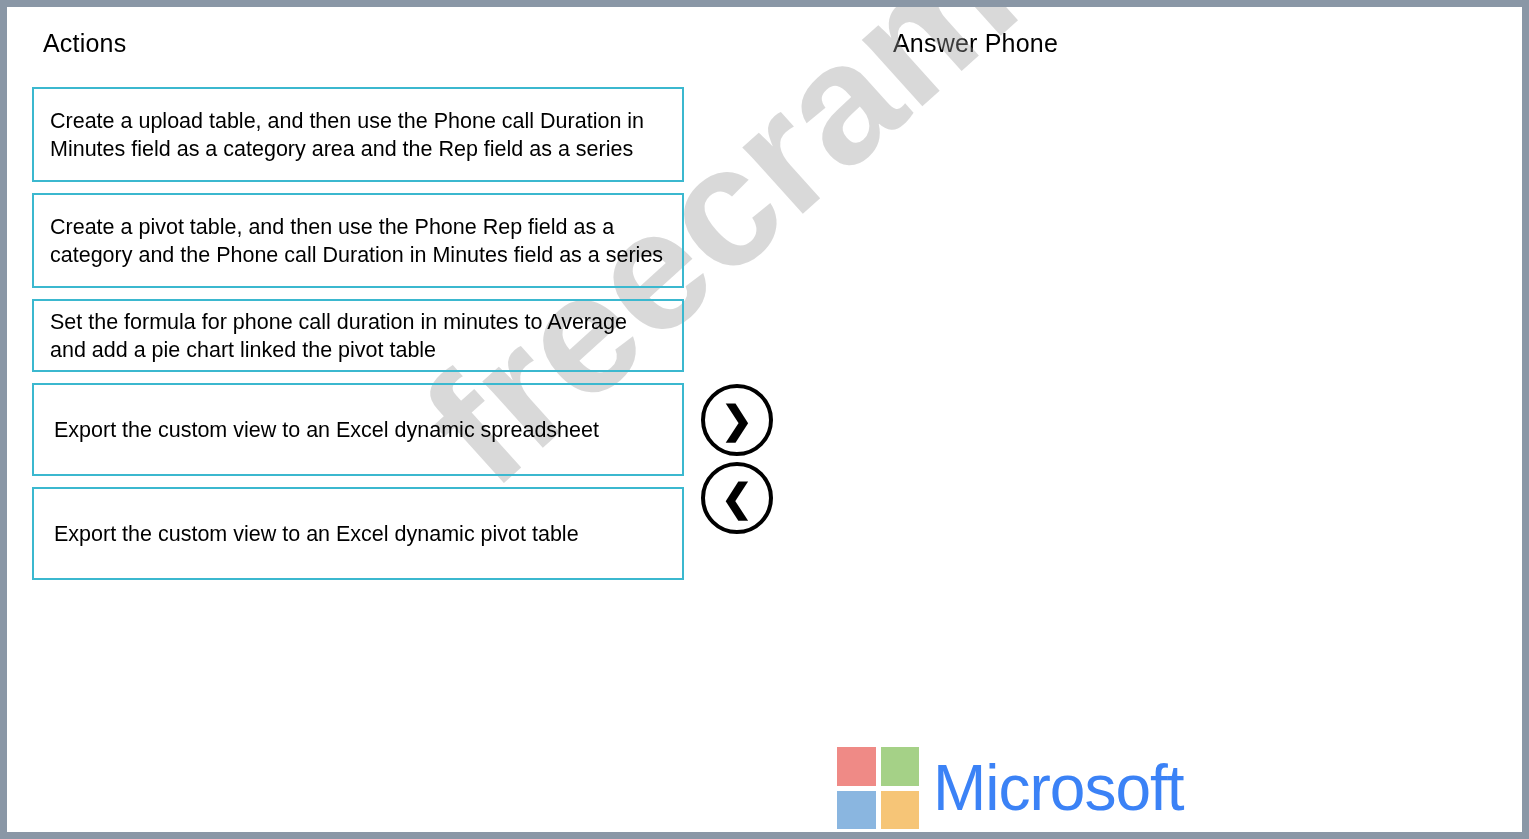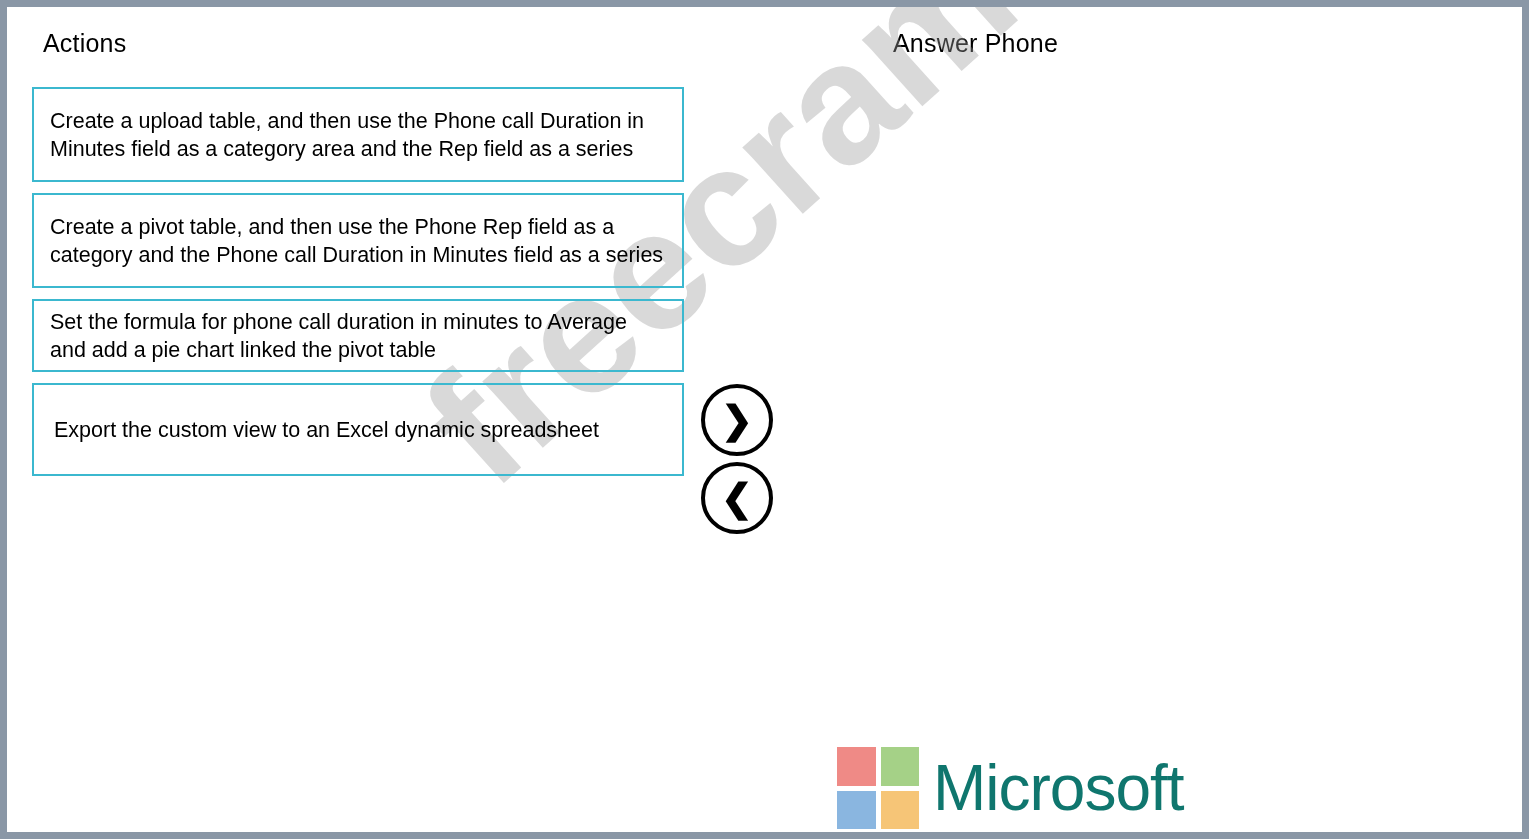--- a/index.html
+++ b/index.html
@@ -133,21 +133,21 @@
     height: 82px;
     display: grid;
     grid-template-columns: 1fr 1fr;
     grid-template-rows: 1fr 1fr;
     gap: 5px;
   }
   .sq { width: 100%; height: 100%; }
   .ms-word {
     margin-left: 14px;
     font-size: 64px;
-    color: #0f766e;
+    color: #3b82f6;
     font-family: "Liberation Sans", sans-serif;
     letter-spacing: -1px;
     line-height: 1;
   }
 </style>
 </head>
 <body>
 
 <div id="screen">
   <div id="canvas">
@@ -157,20 +157,21 @@
     </div>
 
     <div class="heading" id="actions-heading">Actions</div>
     <div class="heading" id="answer-heading">Answer Phone</div>
 
     <div id="actions-list">
       <div class="action-card h3">Create a upload table, and then use the Phone call Duration in Minutes field as a category area and the Rep field as a series</div>
       <div class="action-card h3">Create a pivot table, and then use the Phone Rep field as a category and the Phone call Duration in Minutes field as a series</div>
       <div class="action-card h2">Set the formula for phone call duration in minutes to Average and add a pie chart linked the pivot table</div>
       <div class="action-card h1">Export the custom view to an Excel dynamic spreadsheet</div>
+      <div class="action-card h1">Export the custom view to an Excel dynamic pivot table</div>
     </div>
 
     <div id="answer-area"></div>
 
     <div class="arrow-btn" id="move-right-button">
       <span class="glyph">❯</span>
     </div>
     <div class="arrow-btn" id="move-left-button">
       <span class="glyph">❮</span>
     </div>

